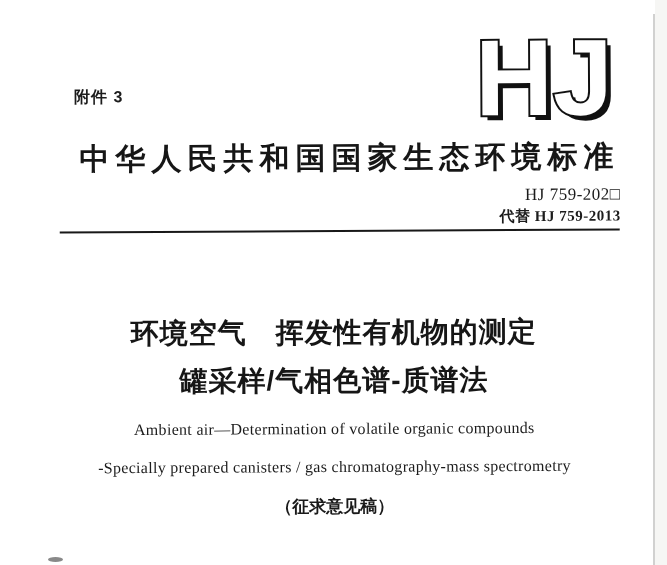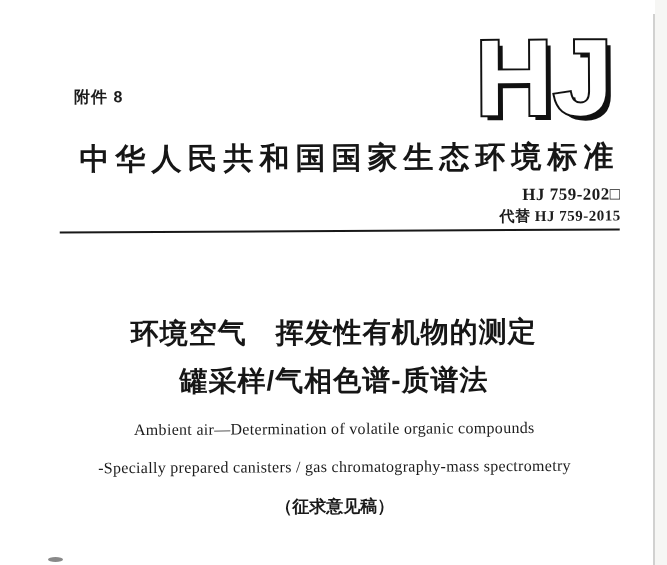--- a/index.html
+++ b/index.html
@@ -65,21 +65,21 @@
     letter-spacing: 6px;
     white-space: nowrap;
     color: #161616;
   }
   .std-num {
     position: absolute;
     right: 46px;
     top: 186px;
     font-family: "Liberation Serif", serif;
     font-size: 17px;
-    font-weight: bold;
+    font-weight: normal;
     letter-spacing: 0.5px;
   }
   .replaces {
     position: absolute;
     right: 46px;
     top: 208px;
     font-family: "Liberation Serif", serif;
     font-size: 15px;
     font-weight: 600;
     letter-spacing: 0.5px;
@@ -156,34 +156,34 @@
     border-radius: 50%;
     opacity: 0.65;
   }
 </style>
 </head>
 <body>
 
 <div class="page">
   <div class="content">
 
-    <div class="attachment">附件 8</div>
+    <div class="attachment">附件 3</div>
 
     <div class="logo">
       <svg width="160" height="118" viewBox="0 0 160 118" aria-hidden="true">
         <text class="logo-shadow" x="13" y="107">HJ</text>
         <text class="logo-front" x="8" y="102">HJ</text>
       </svg>
     </div>
 
     <h1 class="org-title">中华人民共和国国家生态环境标准</h1>
 
     <div class="std-num">HJ 759-202□</div>
 
-    <div class="replaces">代替 HJ 759-2015</div>
+    <div class="replaces">代替 HJ 759-2013</div>
 
     <div class="rule"></div>
 
     <h2 class="cn-title cn1">环境空气　挥发性有机物的测定</h2>
 
     <h2 class="cn-title cn2">罐采样/气相色谱-质谱法</h2>
 
     <div class="en-title en1">Ambient air—Determination of volatile organic compounds</div>
 
     <div class="en-title en2">-Specially prepared canisters / gas chromatography-mass spectrometry</div>

